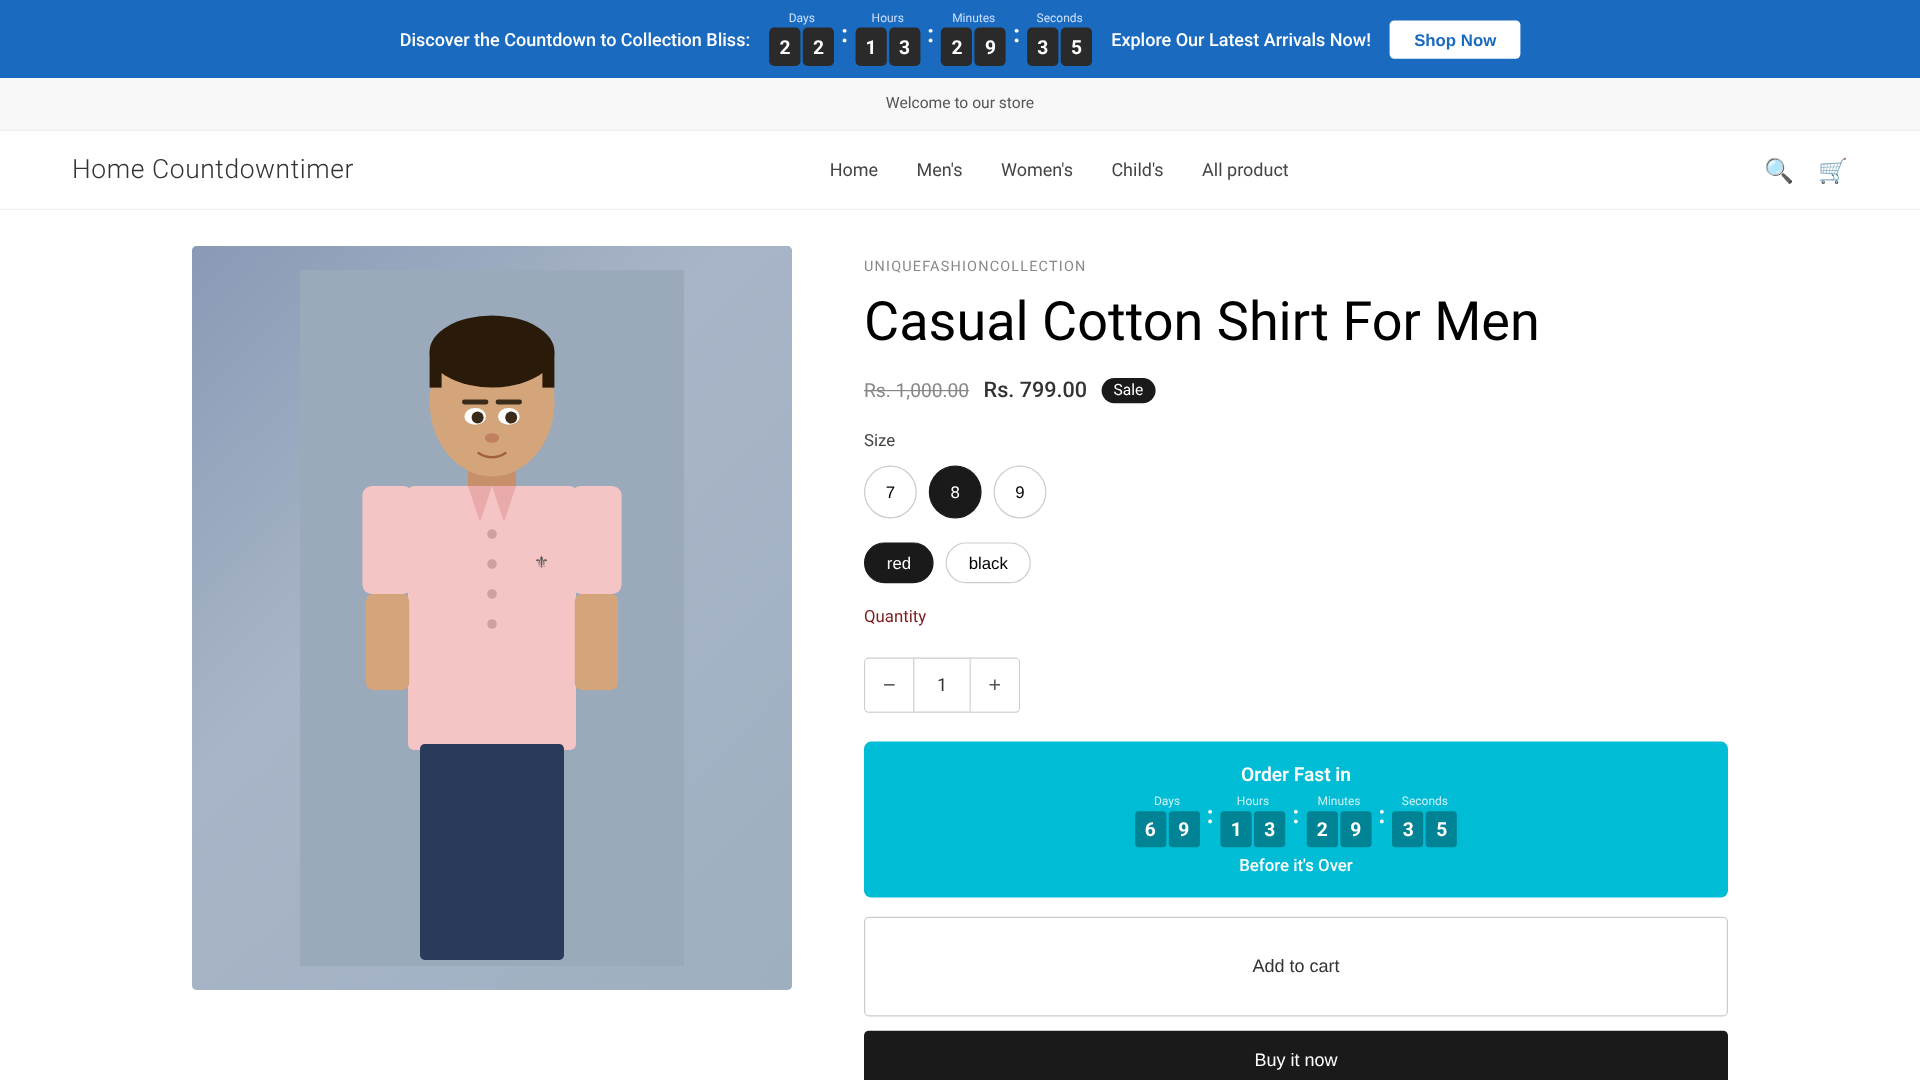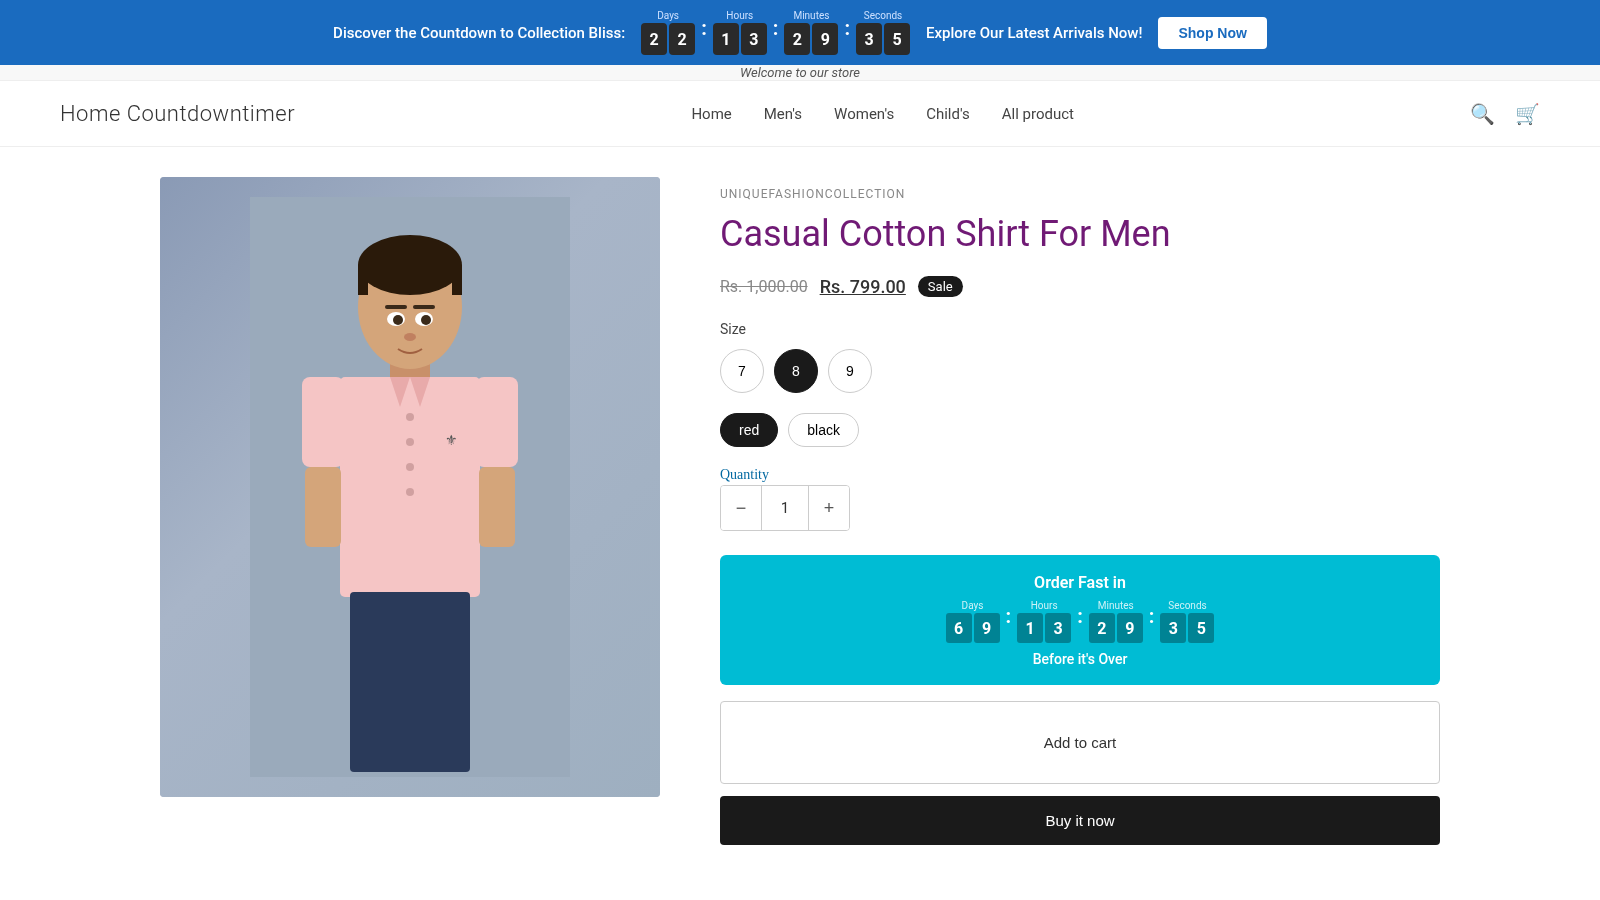--- a/index.html
+++ b/index.html
@@ -74,25 +74,24 @@
       font-size: 14px;
       font-weight: 600;
       cursor: pointer;
       white-space: nowrap;
     }
 
     
     .welcome-bar {
       background: #f8f8f8;
       text-align: center;
-      padding: 0;
+      padding: 14px;
       font-size: 13px;
       color: #555;
       border-bottom: 1px solid #eee;
-      font-style: italic;
     }
 
     
     .header {
       display: flex;
       align-items: center;
       justify-content: space-between;
       padding: 20px 60px;
       border-bottom: 1px solid #eee;
     }
@@ -164,42 +163,41 @@
       padding-top: 10px;
     }
     .brand-name {
       font-size: 12px;
       color: #888;
       letter-spacing: 1px;
       text-transform: uppercase;
       margin-bottom: 12px;
     }
     .product-title {
-      font-size: 36px;
+      font-size: 45px;
       font-weight: 400;
-      color: #701a75;
+      color: #000000;
       line-height: 1.2;
       margin-bottom: 20px;
     }
     .price-section {
       display: flex;
       align-items: center;
       gap: 12px;
       margin-bottom: 24px;
     }
     .original-price {
       font-size: 16px;
       color: #888;
       text-decoration: line-through;
     }
     .sale-price {
       font-size: 18px;
       color: #333;
       font-weight: 500;
-      text-decoration: underline;
     }
     .sale-badge {
       background: #1a1a1a;
       color: white;
       padding: 3px 10px;
       border-radius: 12px;
       font-size: 13px;
     }
     .section-label {
       font-size: 14px;
@@ -241,23 +239,22 @@
       font-size: 14px;
       cursor: pointer;
     }
     .color-btn.active {
       background: #1a1a1a;
       color: white;
       border-color: #1a1a1a;
     }
     .quantity-label {
       font-size: 14px;
-      color: #0369a1;
-      margin-bottom: 2px;
-      font-family: Liberation Serif, serif;
+      color: #7f1d1d;
+      margin-bottom: 26px;
     }
     .quantity-control {
       display: flex;
       align-items: center;
       border: 1px solid #ccc;
       border-radius: 4px;
       width: 130px;
       overflow: hidden;
       margin-bottom: 24px;
     }

